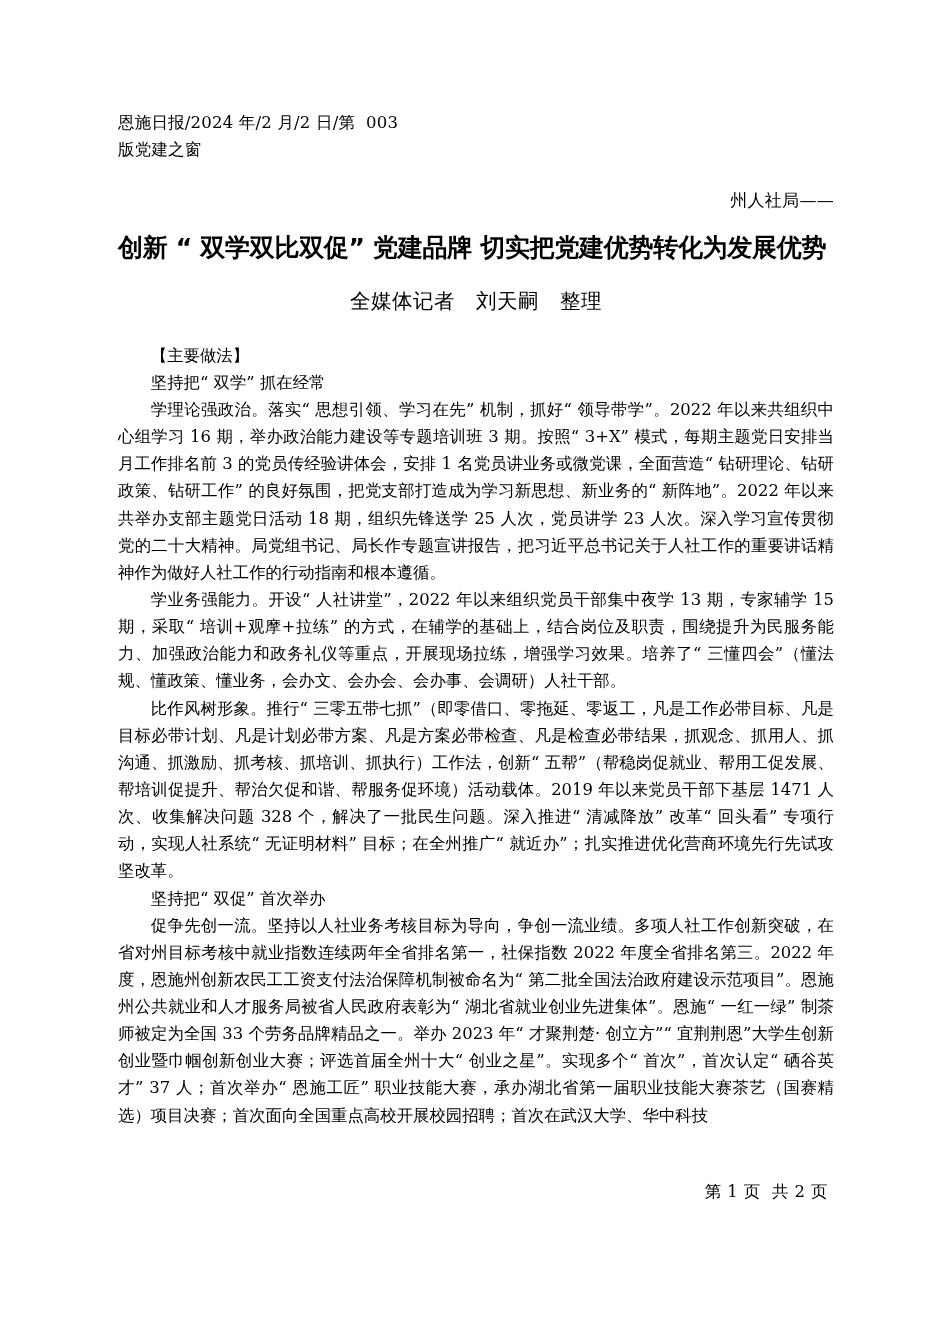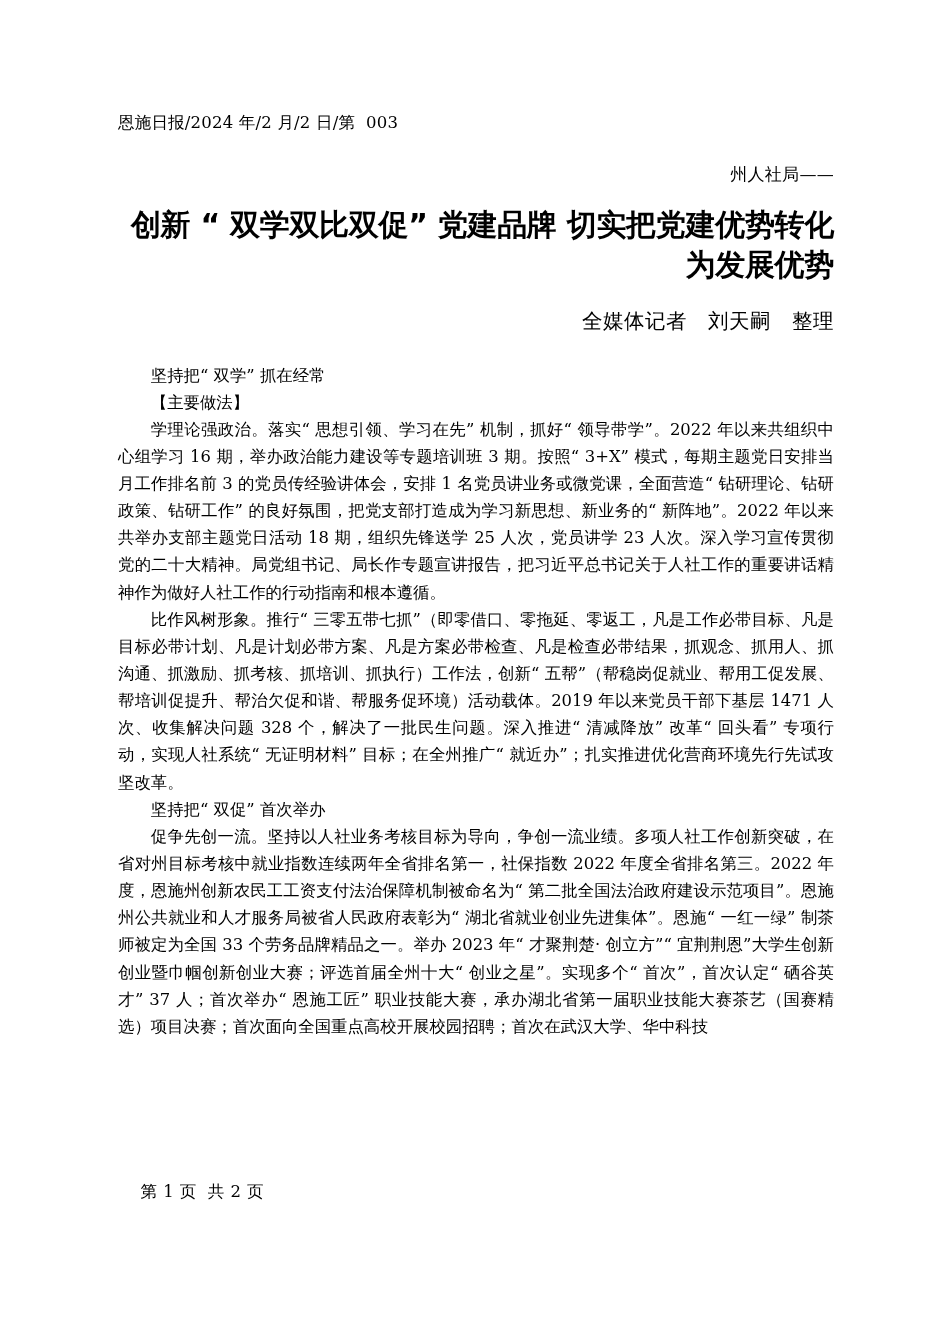--- a/index.html
+++ b/index.html
@@ -41,32 +41,32 @@
   .kicker {
     margin-top: 26px;
     text-align: right;
     font-size: 17px;
     letter-spacing: 0.3px;
   }
 
   
   .headline {
     margin-top: 19px;
-    text-align: right;
-    font-size: 30px;
+    text-align: left;
+    font-size: 25px;
     font-weight: bold;
     line-height: 1.33;
     letter-spacing: -0.3px;
     font-family: "DejaVu Sans", "Liberation Sans", sans-serif;
   }
 
   
   .byline {
     margin-top: 22px;
-    text-align: right;
+    text-align: center;
     font-size: 20.5px;
     letter-spacing: 0.5px;
     white-space: pre;
   }
 
   
   .body {
     margin-top: 27px;
     font-size: 16.4px;
     line-height: 1.655;
@@ -79,47 +79,49 @@
     word-break: break-all;
   }
   .body p.indent { text-indent: 2em; }
 
   
   .footer {
     position: absolute;
     left: 118px;
     width: 716px;
     top: 1162px;
-    text-align: left;
+    text-align: right;
     font-size: 16.5px;
     letter-spacing: 0.4px;
     white-space: pre;
   }
   .footer .inner { padding-right: 6px; }
 </style>
 </head>
 <body>
 
 <div class="page">
   <div class="content">
 
     <div class="masthead">
       <div>恩施日报/2024 年/2 月/2 日/第  003</div>
+      <div>版党建之窗</div>
     </div>
 
     <div class="kicker">州人社局——</div>
 
     <div class="headline">创新 “ 双学双比双促” 党建品牌 切实把党建优势转化为发展优势</div>
 
     <div class="byline">全媒体记者   刘天嗣   整理</div>
 
     <div class="body">
+      <p class="indent">【主要做法】</p>
       <p class="indent">坚持把“ 双学” 抓在经常</p>
-      <p class="indent">【主要做法】</p>
       <p class="indent">学理论强政治。落实“ 思想引领、学习在先” 机制，抓好“ 领导带学”。2022 年以来共组织中心组学习 16 期，举办政治能力建设等专题培训班 3 期。按照“ 3+X” 模式，每期主题党日安排当月工作排名前 3 的党员传经验讲体会，安排 1 名党员讲业务或微党课，全面营造“ 钻研理论、钻研政策、钻研工作” 的良好氛围，把党支部打造成为学习新思想、新业务的“ 新阵地”。2022 年以来共举办支部主题党日活动 18 期，组织先锋送学 25 人次，党员讲学 23 人次。深入学习宣传贯彻党的二十大精神。局党组书记、局长作专题宣讲报告，把习近平总书记关于人社工作的重要讲话精神作为做好人社工作的行动指南和根本遵循。</p>
+      <p class="indent">学业务强能力。开设“ 人社讲堂”，2022 年以来组织党员干部集中夜学 13 期，专家辅学 15 期，采取“ 培训+观摩+拉练” 的方式，在辅学的基础上，结合岗位及职责，围绕提升为民服务能力、加强政治能力和政务礼仪等重点，开展现场拉练，增强学习效果。培养了“ 三懂四会”（懂法规、懂政策、懂业务，会办文、会办会、会办事、会调研）人社干部。</p>
       <p class="indent">比作风树形象。推行“ 三零五带七抓”（即零借口、零拖延、零返工，凡是工作必带目标、凡是目标必带计划、凡是计划必带方案、凡是方案必带检查、凡是检查必带结果，抓观念、抓用人、抓沟通、抓激励、抓考核、抓培训、抓执行）工作法，创新“ 五帮”（帮稳岗促就业、帮用工促发展、帮培训促提升、帮治欠促和谐、帮服务促环境）活动载体。2019 年以来党员干部下基层 1471 人次、收集解决问题 328 个，解决了一批民生问题。深入推进“ 清减降放” 改革“ 回头看” 专项行动，实现人社系统“ 无证明材料” 目标；在全州推广“ 就近办”；扎实推进优化营商环境先行先试攻坚改革。</p>
       <p class="indent">坚持把“ 双促” 首次举办</p>
       <p class="indent">促争先创一流。坚持以人社业务考核目标为导向，争创一流业绩。多项人社工作创新突破，在省对州目标考核中就业指数连续两年全省排名第一，社保指数 2022 年度全省排名第三。2022 年度，恩施州创新农民工工资支付法治保障机制被命名为“ 第二批全国法治政府建设示范项目”。恩施州公共就业和人才服务局被省人民政府表彰为“ 湖北省就业创业先进集体”。恩施“ 一红一绿” 制茶师被定为全国 33 个劳务品牌精品之一。举办 2023 年“ 才聚荆楚· 创立方”“ 宜荆荆恩”大学生创新创业暨巾帼创新创业大赛；评选首届全州十大“ 创业之星”。实现多个“ 首次”，首次认定“ 硒谷英才” 37 人；首次举办“ 恩施工匠” 职业技能大赛，承办湖北省第一届职业技能大赛茶艺（国赛精选）项目决赛；首次面向全国重点高校开展校园招聘；首次在武汉大学、华中科技</p>
     </div>
 
   </div>
 
   <div class="footer">
     <span class="inner">第 1 页  共 2 页</span>
   </div>

